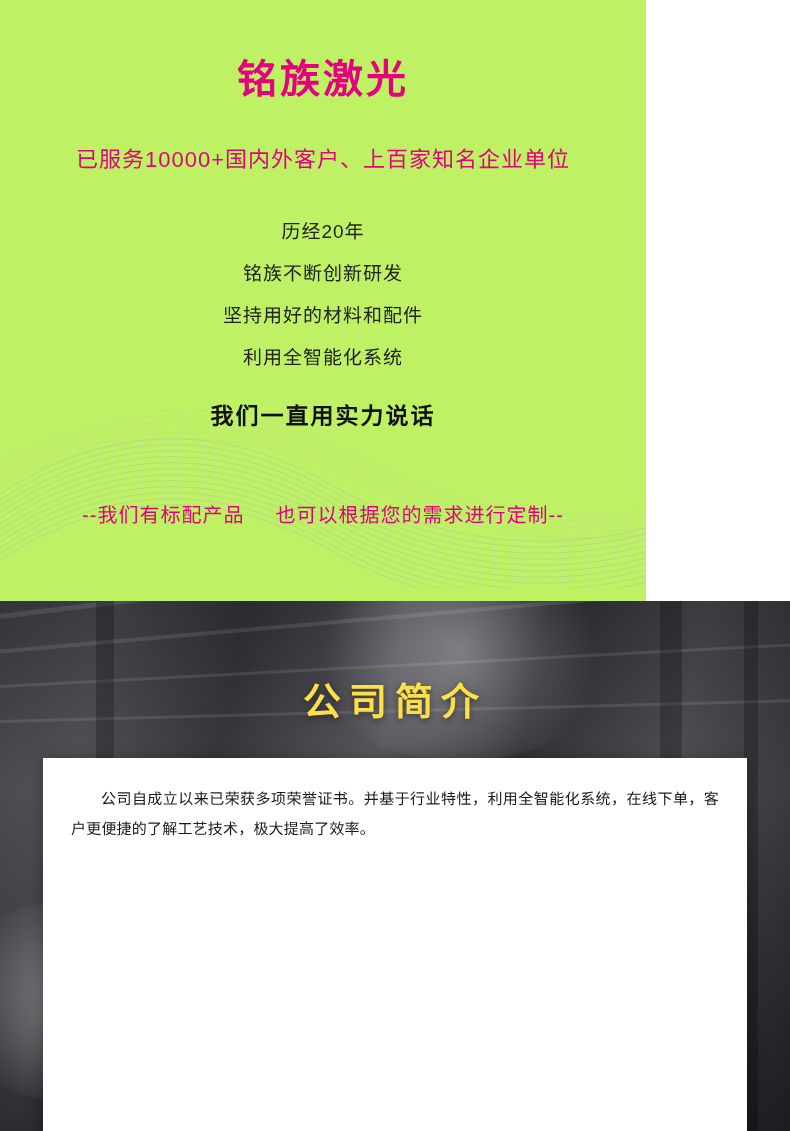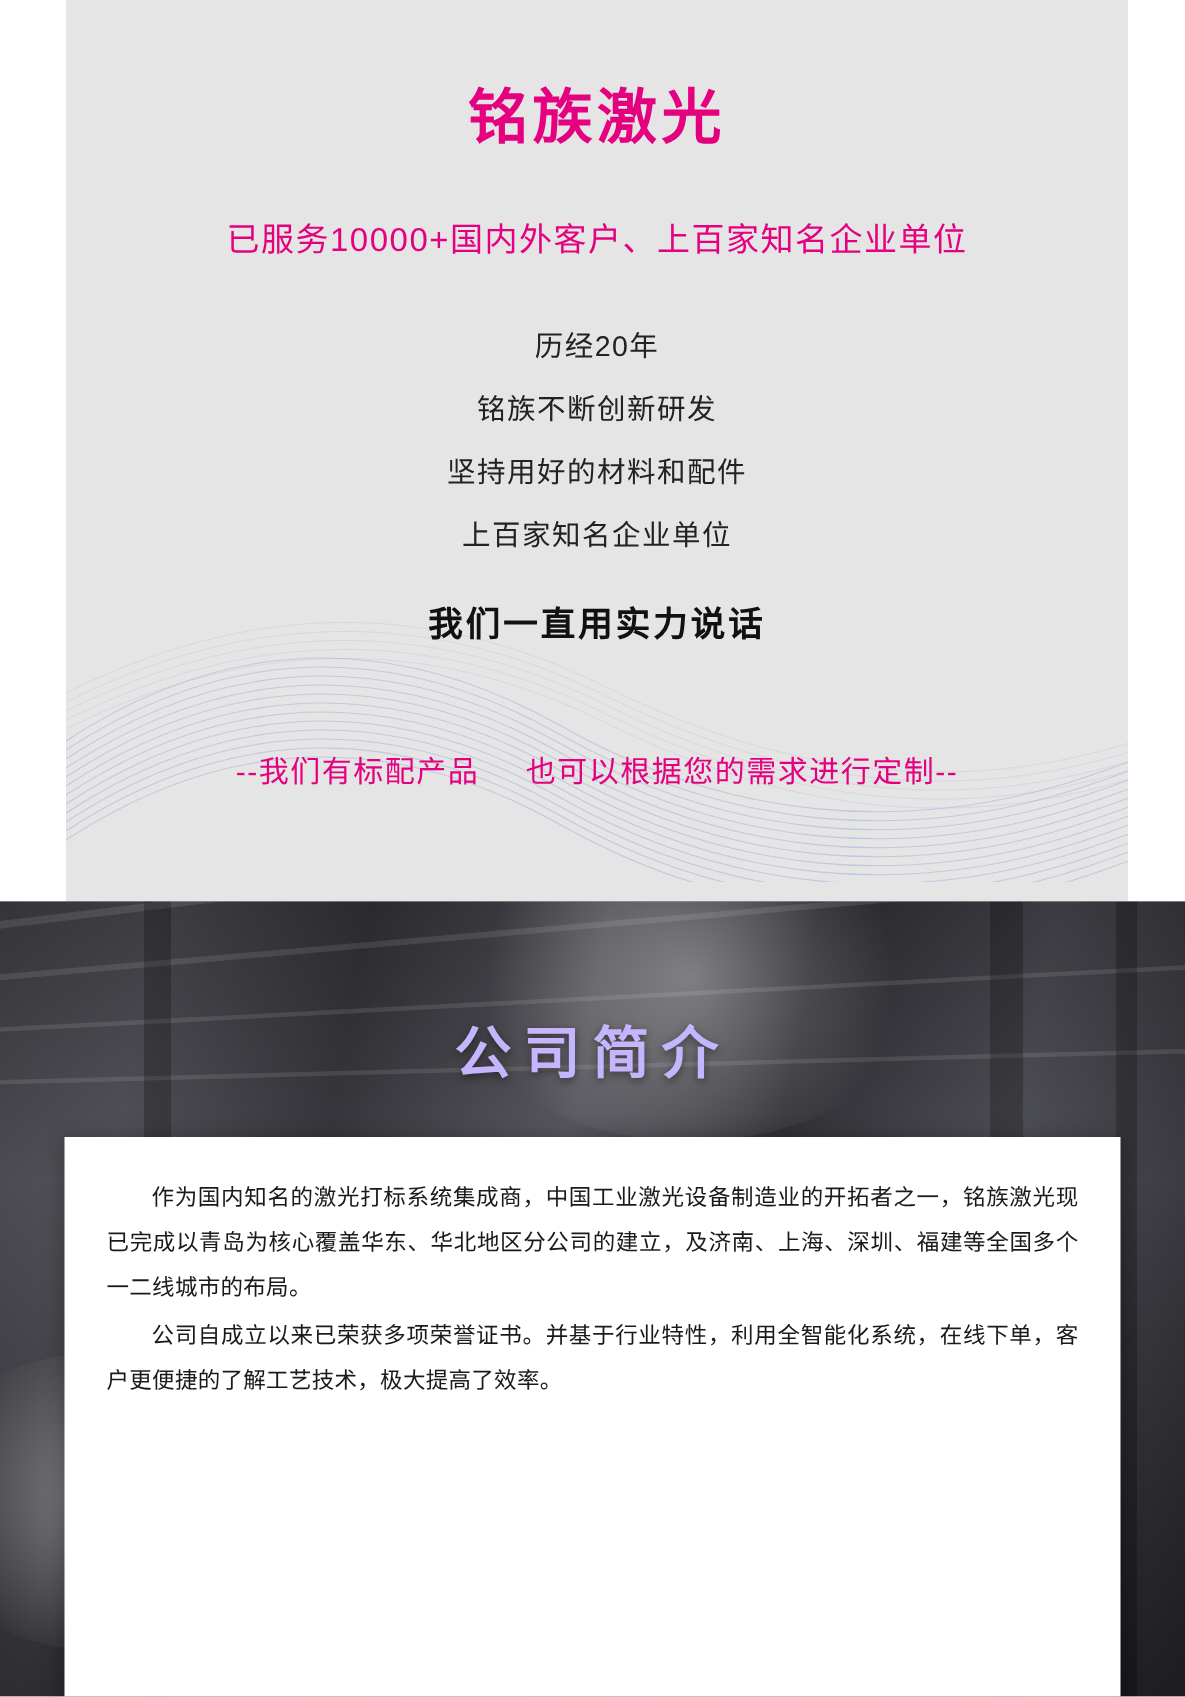--- a/index.html
+++ b/index.html
@@ -11,25 +11,24 @@
     width: 790px;
     height: 1131px;
     font-family: "Liberation Sans", "DejaVu Sans", sans-serif;
     overflow: hidden;
     position: relative;
   }
 
   
   .hero {
     position: relative;
-    width: 708px;
+    width: 646px;
     height: 601px;
-    background: #e5e5e5;
+    background: #bef264;
     overflow: hidden;
-    margin-left: 44px;
   }
 
   
   .wave-deco {
     position: absolute;
     left: 0;
     top: 398px;
     width: 790px;
     height: 190px;
     pointer-events: none;
@@ -127,21 +126,21 @@
     background: radial-gradient(circle, rgba(255,255,255,0.35) 0%, rgba(255,255,255,0) 70%);
   }
 
   .profile-title {
     position: relative;
     z-index: 3;
     text-align: center;
     padding-top: 38px;
     font-size: 38px;
     font-weight: bold;
-    color: #c4b5fd;
+    color: #fde047;
     letter-spacing: 8px;
     text-shadow: 0 2px 6px rgba(0,0,0,0.45);
   }
 
   .profile-card {
     position: relative;
     z-index: 3;
     margin: 32px auto 0 auto;
     width: 704px;
     min-height: 390px;
@@ -195,21 +194,21 @@
   <div class="hero-inner">
 
     <h1 class="brand-title">铭族激光</h1>
 
     <div class="subtitle">已服务10000+国内外客户、上百家知名企业单位</div>
 
     <div class="statement-block">
       <div class="statement-line">历经20年</div>
       <div class="statement-line">铭族不断创新研发</div>
       <div class="statement-line">坚持用好的材料和配件</div>
-      <div class="statement-line">上百家知名企业单位</div>
+      <div class="statement-line">利用全智能化系统</div>
       <div class="statement-strong">我们一直用实力说话</div>
     </div>
 
     <div class="custom-line">
       <span>--我们有标配产品</span>
       <span class="gap"></span>
       <span>也可以根据您的需求进行定制--</span>
     </div>
 
   </div>
@@ -224,16 +223,15 @@
     <div class="pillar" style="left:96px; top:0; width:18px; height:530px;"></div>
     <div class="pillar" style="left:660px; top:0; width:22px; height:530px;"></div>
     <div class="pillar" style="left:744px; top:0; width:14px; height:530px;"></div>
     <div class="glow" style="left:300px; top:-60px; width:320px; height:220px;"></div>
     <div class="glow" style="left:-60px; top:300px; width:260px; height:200px;"></div>
   </div>
 
   <h2 class="profile-title">公司简介</h2>
 
   <div class="profile-card">
-    <p class="para" id="p1"><span>作为国内知名的激光打标系统集成商，中国工业激光设备制造业的开拓者之一，铭族激光现已完成以青岛为核心覆盖华东、华北地区分公司的建立，及济南、上海、深圳、福建等全国多个一二线城市的布局。</span></p>
     <p class="para" id="p3"><span>公司自成立以来已荣获多项荣誉证书。并基于行业特性，利用全智能化系统，在线下单，客户更便捷的了解工艺技术，极大提高了效率。</span></p>
   </div>
 </section>
 
 </body></html>

